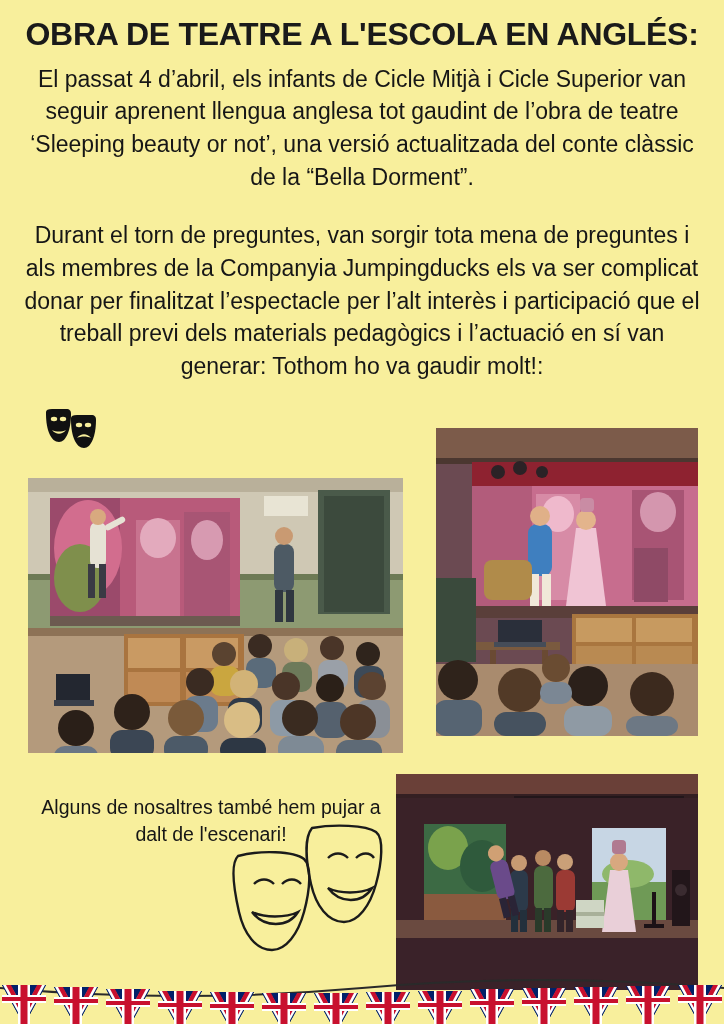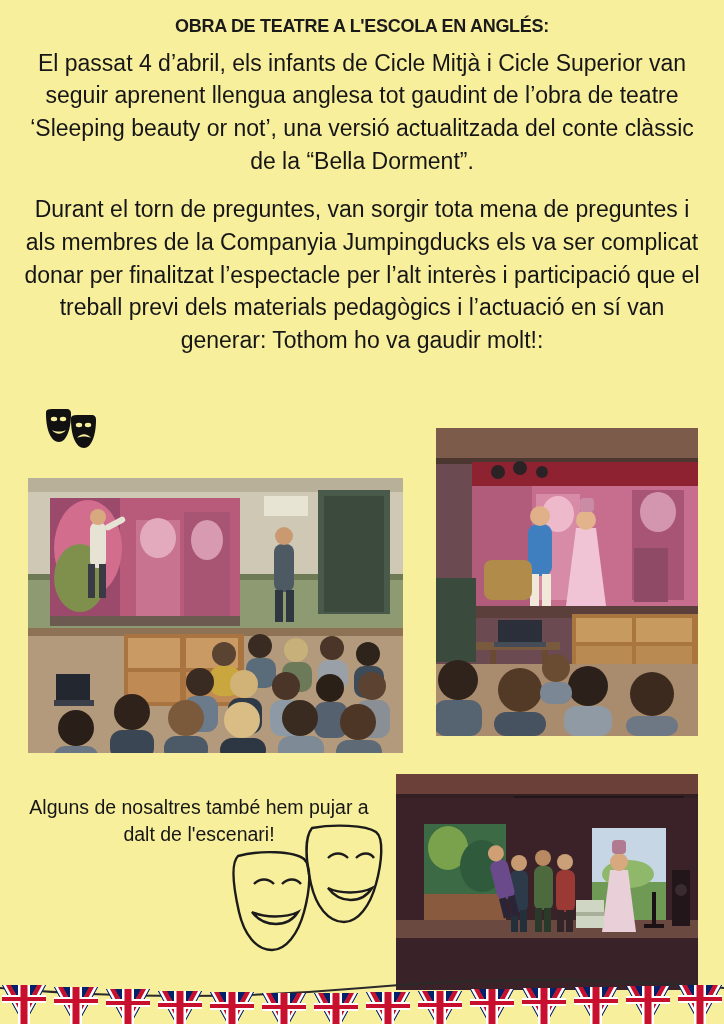--- a/index.html
+++ b/index.html
@@ -17,36 +17,36 @@
   }
   .page {
     position: relative;
     width: 724px;
     height: 1024px;
     box-sizing: border-box;
   }
 
   .title {
     text-align: center;
-    font-size: 18px;
+    font-size: 32px;
     font-weight: bold;
     letter-spacing: -0.3px;
     margin: 16px 8px 10px 8px;
     line-height: 1.15;
   }
 
   .para {
     text-align: center;
     font-size: 23px;
     line-height: 1.42;
     margin: 0 22px 0 22px;
     color: #161616;
   }
   .para.second {
-    margin-top: 16px;
+    margin-top: 26px;
   }
 
   
   .masks-small {
     position: absolute;
     left: 44px;
     top: 392px;
     width: 54px;
     height: 46px;
   }
@@ -86,21 +86,21 @@
     left: 396px;
     top: 758px;
     width: 302px;
     height: 216px;
     overflow: hidden;
     background: #2a1b22;
   }
 
   .caption {
     position: absolute;
-    left: 14px;
+    left: 26px;
     top: 758px;
     width: 370px;
     text-align: center;
     font-size: 19.5px;
     line-height: 1.42;
     color: #161616;
   }
 
   .masks-big {
     position: absolute;

